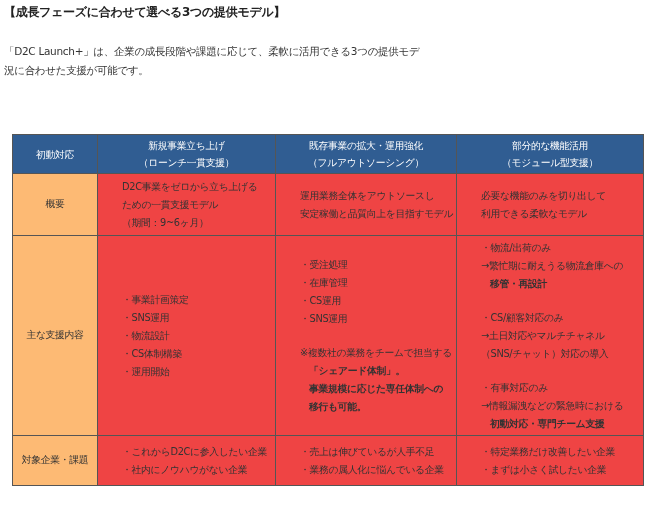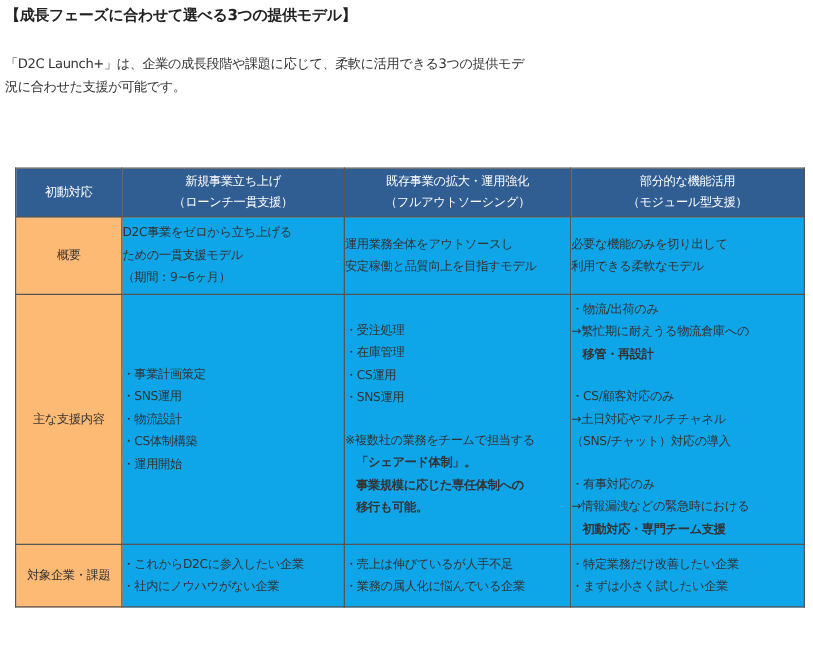--- a/index.html
+++ b/index.html
@@ -29,22 +29,22 @@
       padding: 0;
     }
     table.models thead th {
       background: #305d92; color: #ffffff; font-weight: normal;
       text-align: center; line-height: 17px; height: 38px;
     }
     table.models tbody th {
       background: #fdba74; color: #333; font-weight: normal; text-align: center;
     }
     table.models tbody td {
-      background: #0ea5e9; color: #333; vertical-align: middle;
-      padding-left: 0; line-height: 18px;
+      background: #ef4444; color: #333; vertical-align: middle;
+      padding-left: 24px; line-height: 18px;
     }
     .line { display: block; white-space: nowrap; }
     .indent { padding-left: 9px; font-weight: bold; }
     .gap { display: block; height: 16px; }
     .row-overview { height: 62px; }
     .row-support { height: 200px; }
     .row-target { height: 50px; }
     .row-cost { height: 33px; }
   </style>
 </head>

